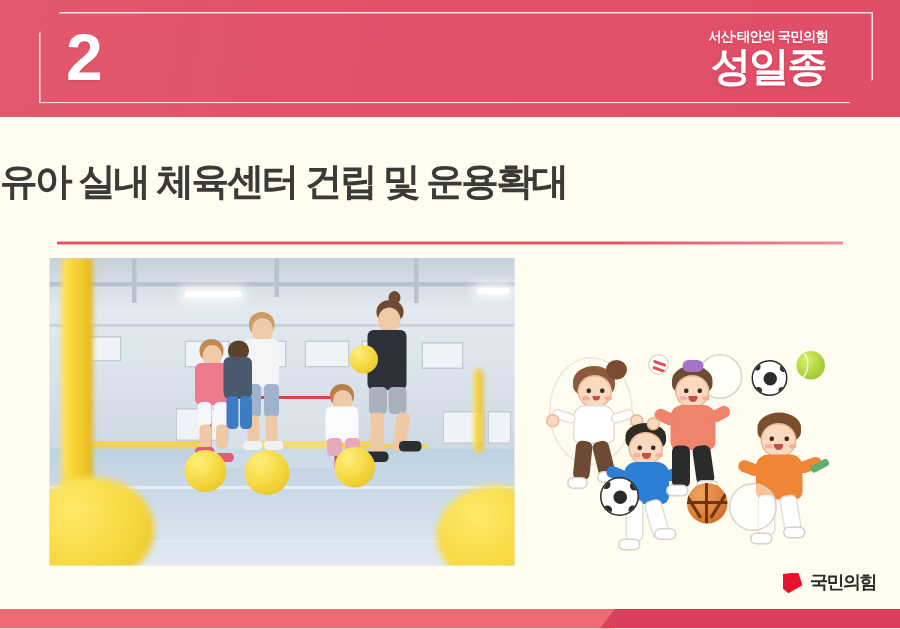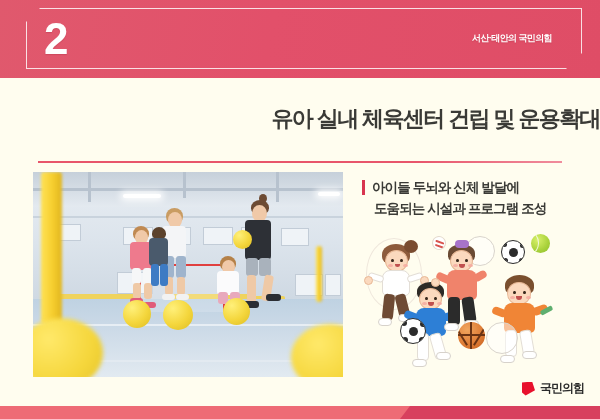--- a/index.html
+++ b/index.html
@@ -48,22 +48,22 @@
     font-size:9px; font-weight:bold; letter-spacing:-.6px; line-height:1.1;
     margin-bottom:1px; text-shadow:0 1px 1px rgba(150,30,50,.25);
   }
   .cand-name{
     font-size:27px; font-weight:bold; letter-spacing:-1.5px; line-height:1;
     text-shadow:0 1px 2px rgba(150,30,50,.3);
   }
 
   
   .title{
-    position:absolute; left:0; top:104px; width:600px; text-align:right;
-    font-size:22px; font-weight:bold; color:#3A3A36; letter-spacing:-1.6px;
+    position:absolute; left:0; top:104px; width:600px; text-align:left;
+    font-size:25px; font-weight:bold; color:#3A3A36; letter-spacing:-1.6px;
     white-space:nowrap;
   }
   .title-rule{
     position:absolute; left:38px; top:161px; width:524px; height:2px;
     background:linear-gradient(90deg,#E8556B 0%,#E8556B 72%,#F08C9C 100%);
   }
 
   
   .photo{
     position:absolute; left:33px; top:172px; width:310px; height:205px;
@@ -162,20 +162,21 @@
 <div id="poster">
 
   <div class="header">
     <div class="header-frame"></div>
     <div class="header-inner">
       <div class="slogan">
         <span class="num">2</span>
       </div>
       <div class="candidate">
         <div class="cand-role">서산·태안의 국민의힘</div>
+        <div class="cand-name">성일종</div>
       </div>
     </div>
   </div>
 
   <div class="title">유아 실내 체육센터 건립 및 운용확대</div>
   <div class="title-rule"></div>
 
   <div class="photo">
     <div class="gym-wall"></div>
     <div class="gym-ceiling"></div>
@@ -260,27 +261,20 @@
 
     <div class="ball" style="left:90px;top:128px;width:28px;height:28px;"></div>
     <div class="ball" style="left:130px;top:128px;width:30px;height:30px;"></div>
     <div class="ball" style="left:190px;top:126px;width:27px;height:27px;"></div>
     <div class="post" style="left:8px;top:0;width:21px;height:152px;"></div>
     <div class="blurball" style="left:-14px;top:146px;width:84px;height:70px;"></div>
     <div class="blurball" style="left:258px;top:152px;width:78px;height:66px;"></div>
     <div class="post" style="left:283px;top:74px;width:6px;height:56px;"></div>
   </div>
 
-  <div class="bullet">
-    <div class="bullet-mark"></div>
-    <div class="bullet-text">
-      <span>아이들 두뇌와 신체 발달에</span>
-      <span class="l2">도움되는 시설과 프로그램 조성</span>
-    </div>
-  </div>
 
   <div class="illo">
 
     <div class="kid">
       <div class="rope" style="left:6px;top:6px;width:56px;height:72px;"></div>
       <div class="k-hair" style="left:22px;top:12px;width:28px;height:21px;border-radius:50% 50% 40% 40%;background:#8D5B3C;"></div>
       <div class="k-hair" style="left:44px;top:8px;width:14px;height:13px;border-radius:50%;background:#7A4C30;"></div>
       <div class="k-head" style="left:25px;top:18px;width:23px;height:22px;"></div>
       <div class="eye" style="left:31px;top:27px;"></div>
       <div class="eye" style="left:40px;top:27px;"></div>

